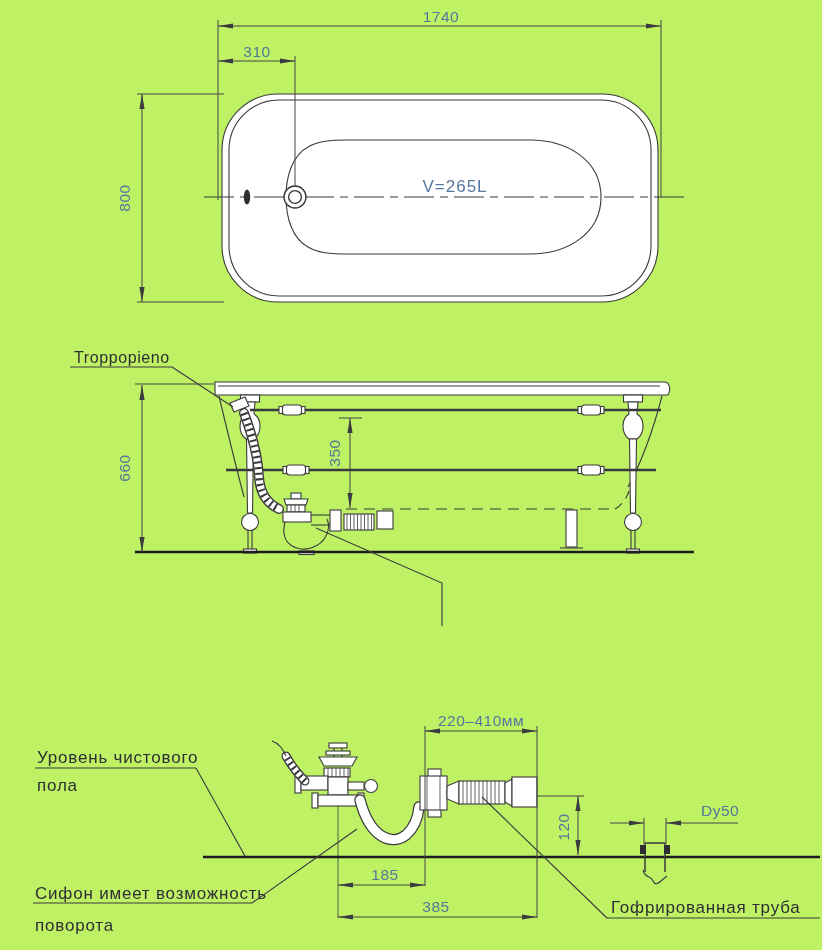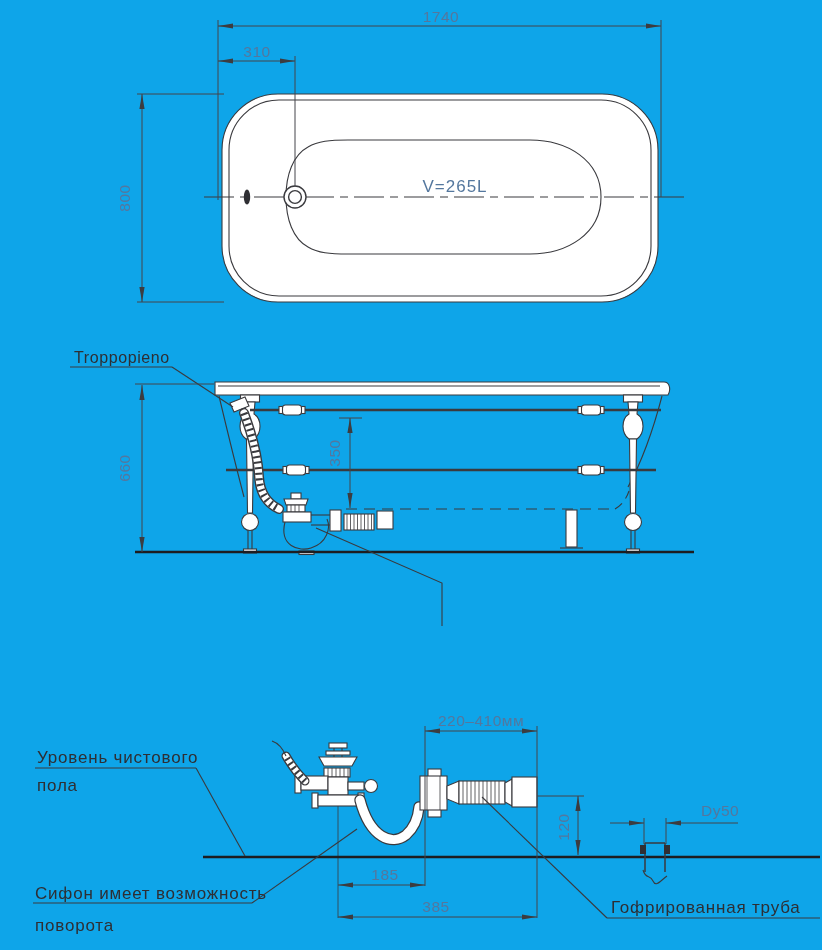--- a/index.html
+++ b/index.html
@@ -1,16 +1,16 @@
 <!DOCTYPE html>
 <html style="--paper: #ffffff; --line-color: #3a3a3e; --floor-color: #1d1d20; --dim-text-color: #54779e; --label-text-color: #2e2e33;"><head>
 <meta charset="utf-8">
 <style>
   html,body{margin:0;padding:0;background:#fff;}
-  .page{width:822px;height:950px;background:#0ea5e9;position:relative;font-family:"Liberation Sans",sans-serif;}
+  .page{width:822px;height:950px;background:#bef264;position:relative;font-family:"Liberation Sans",sans-serif;}
   svg{display:block;}
   .ln{stroke:var(--line-color,#3a3a3e);stroke-width:1.1;fill:none;stroke-linecap:butt;}
   .lnthin{stroke:var(--line-color,#3a3a3e);stroke-width:0.8;fill:none;}
   .ln2{stroke:var(--line-color,#3a3a3e);stroke-width:1.5;fill:none;}
   .rod{stroke:var(--line-color,#3a3a3e);stroke-width:2.4;fill:none;}
   .fw{fill:#fff;stroke:var(--line-color,#3a3a3e);stroke-width:1.1;}
   .blk{fill:#2f2f33;stroke:none;}
   .dim{stroke:#45454b;stroke-width:1;fill:none;}
   .flr{stroke:var(--floor-color,#1d1d20);stroke-width:2.4;fill:none;}
   .dash{stroke-dasharray:11 7;}

